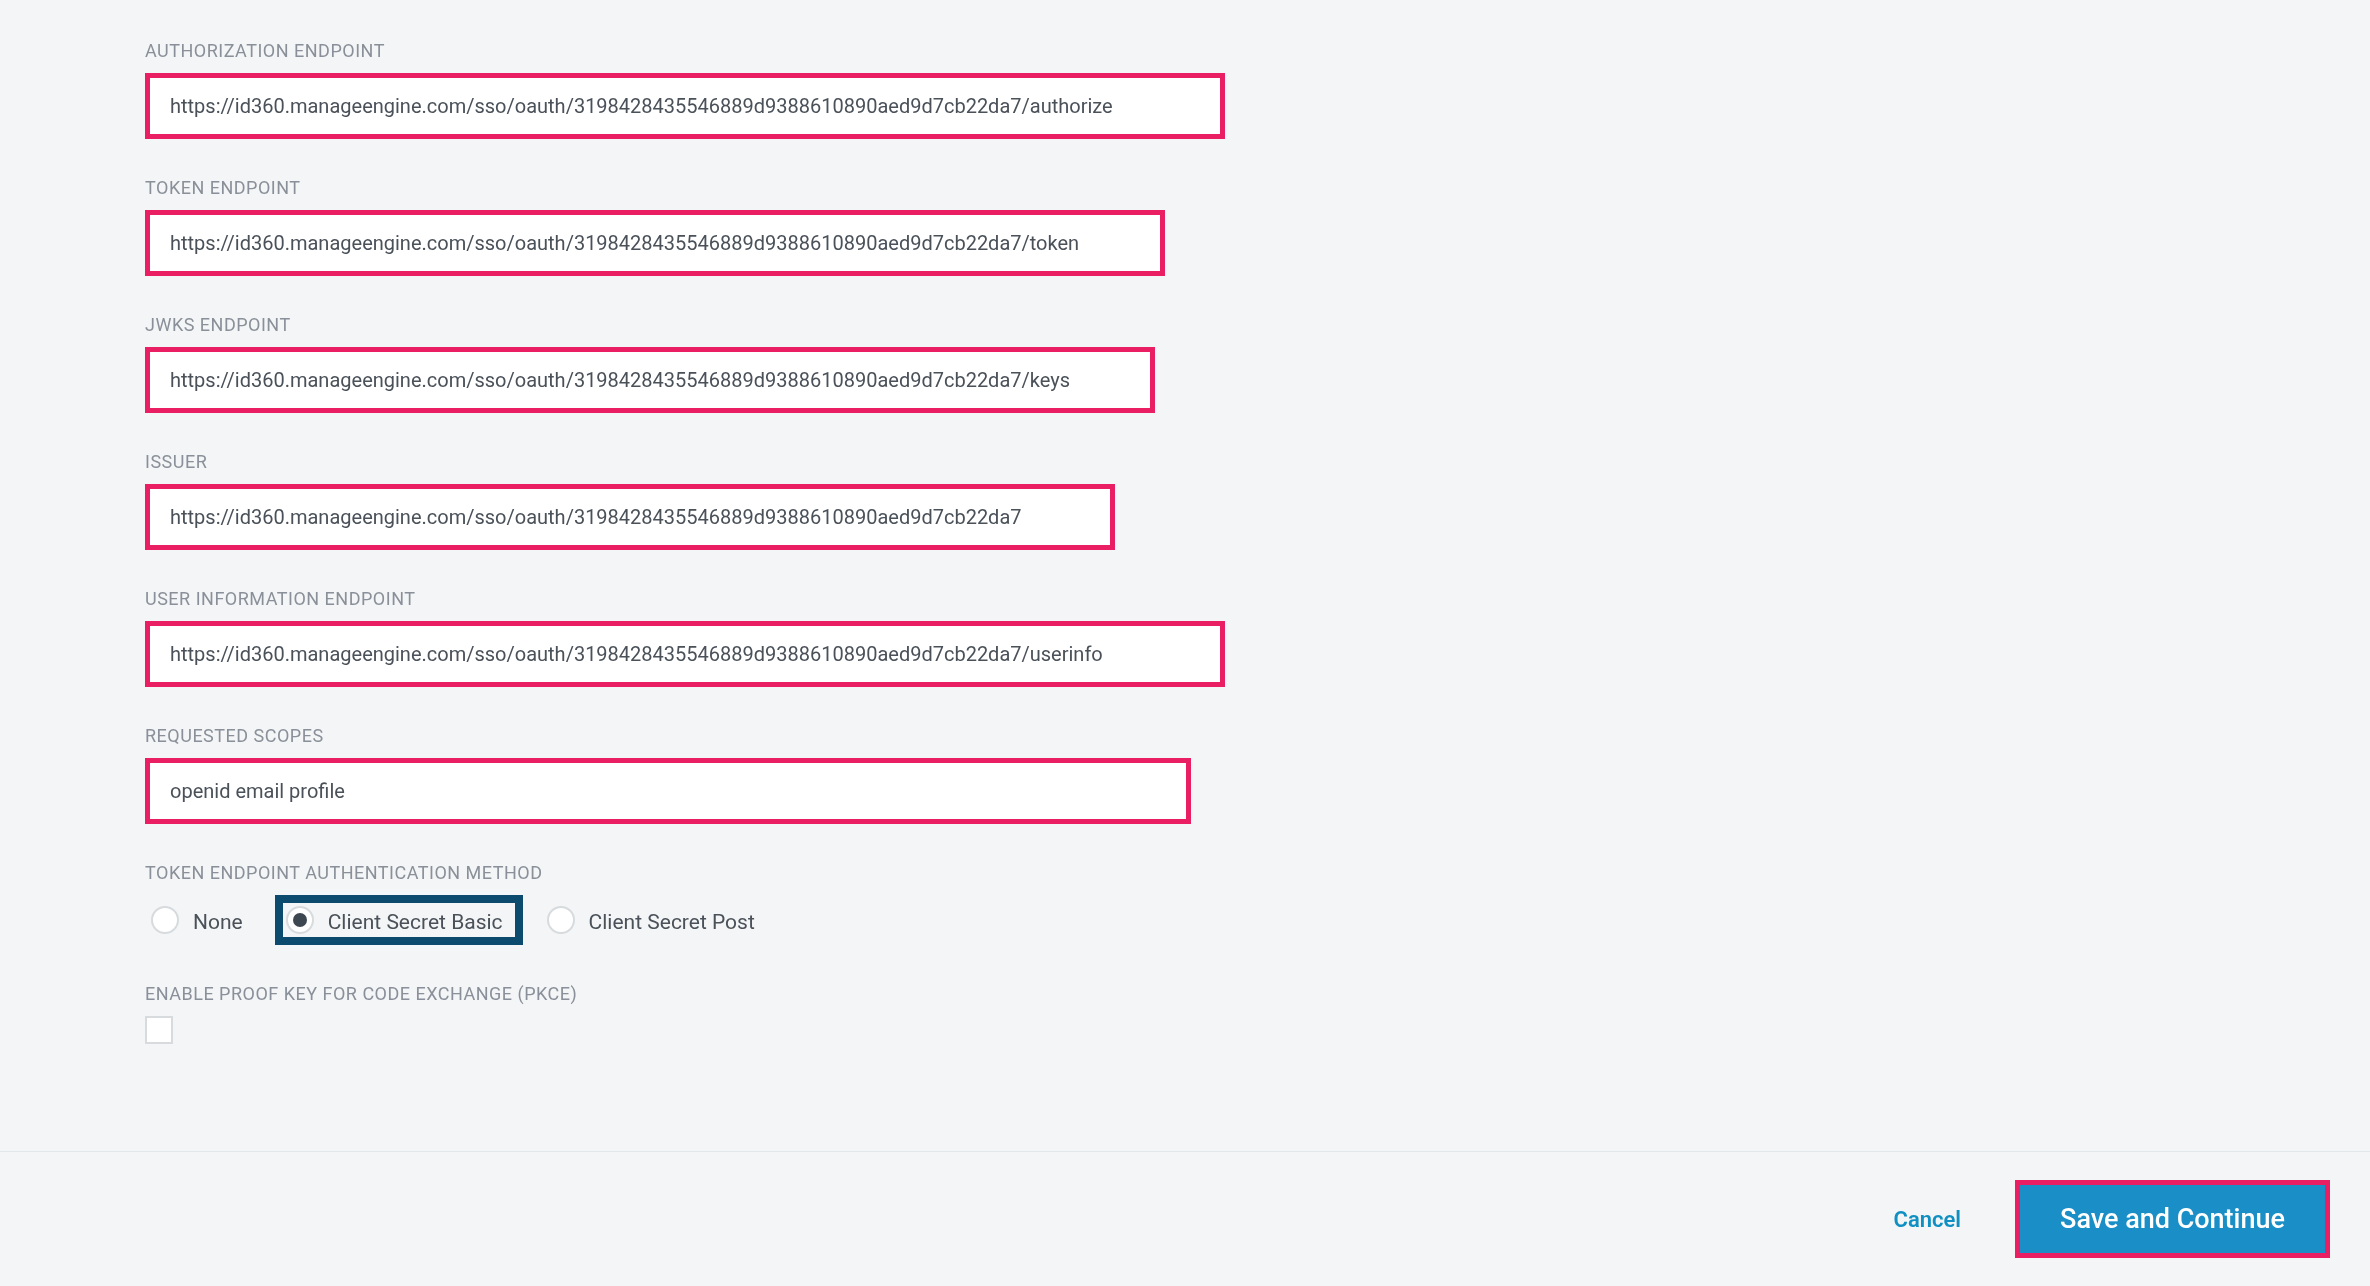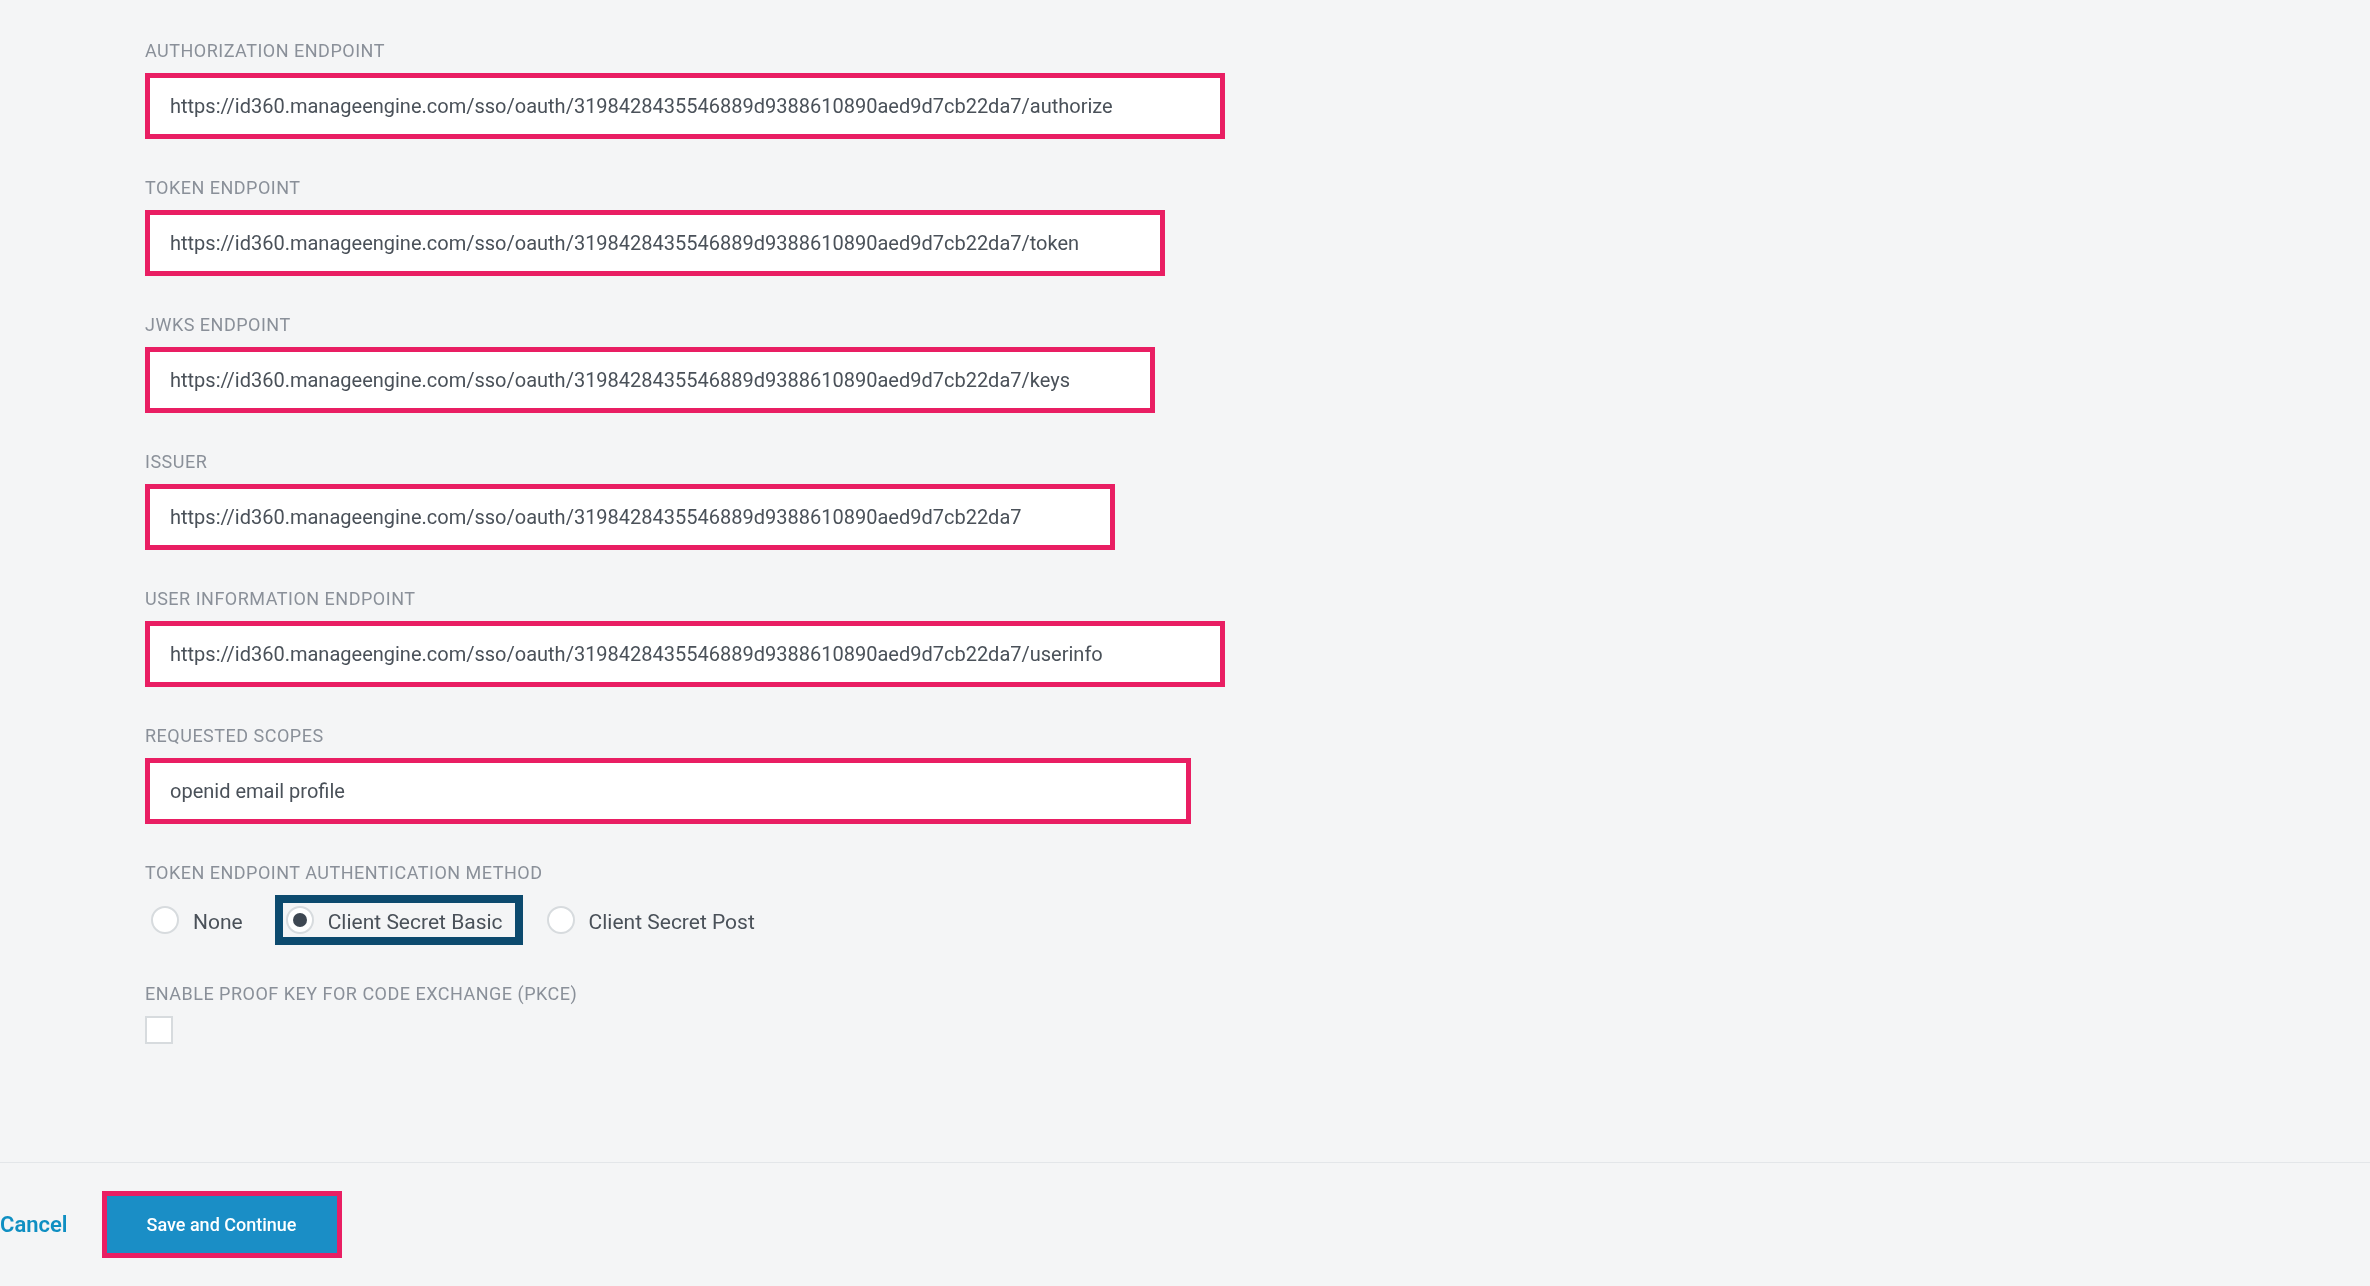--- a/index.html
+++ b/index.html
@@ -103,37 +103,38 @@
   }
 
   .footer-bar {
     position: absolute;
     bottom: 0;
     left: 0;
     right: 0;
     border-top: 1px solid #e3e6e9;
     padding: 28px 40px 28px 0;
     display: flex;
+    justify-content: flex-end;
     align-items: center;
-    gap: 34px;
+    gap: 54px;
     background: #f4f5f6;
   }
   .cancel-link {
     color: #0f8fc2;
     font-size: 22px;
     font-weight: 600;
     cursor: pointer;
   }
   .save-btn-wrap {
     border: 5px solid #e91e63;
   }
   .save-btn {
     background: #1a8ec6;
     color: #fff;
-    font-size: 18px;
+    font-size: 27px;
     font-weight: 500;
     padding: 18px 40px;
     border: none;
     cursor: pointer;
     font-family: inherit;
   }
 </style>
 </head>
 <body>
 

